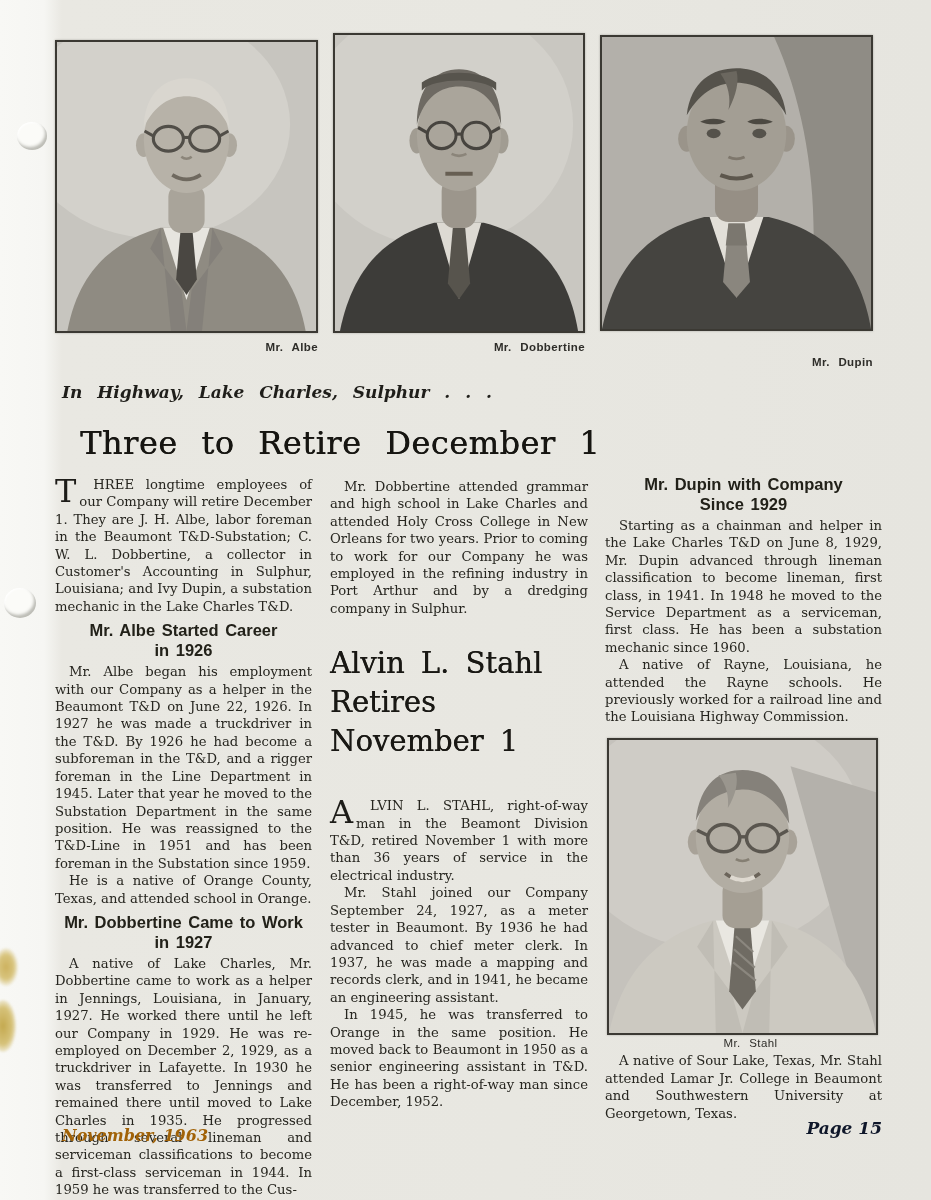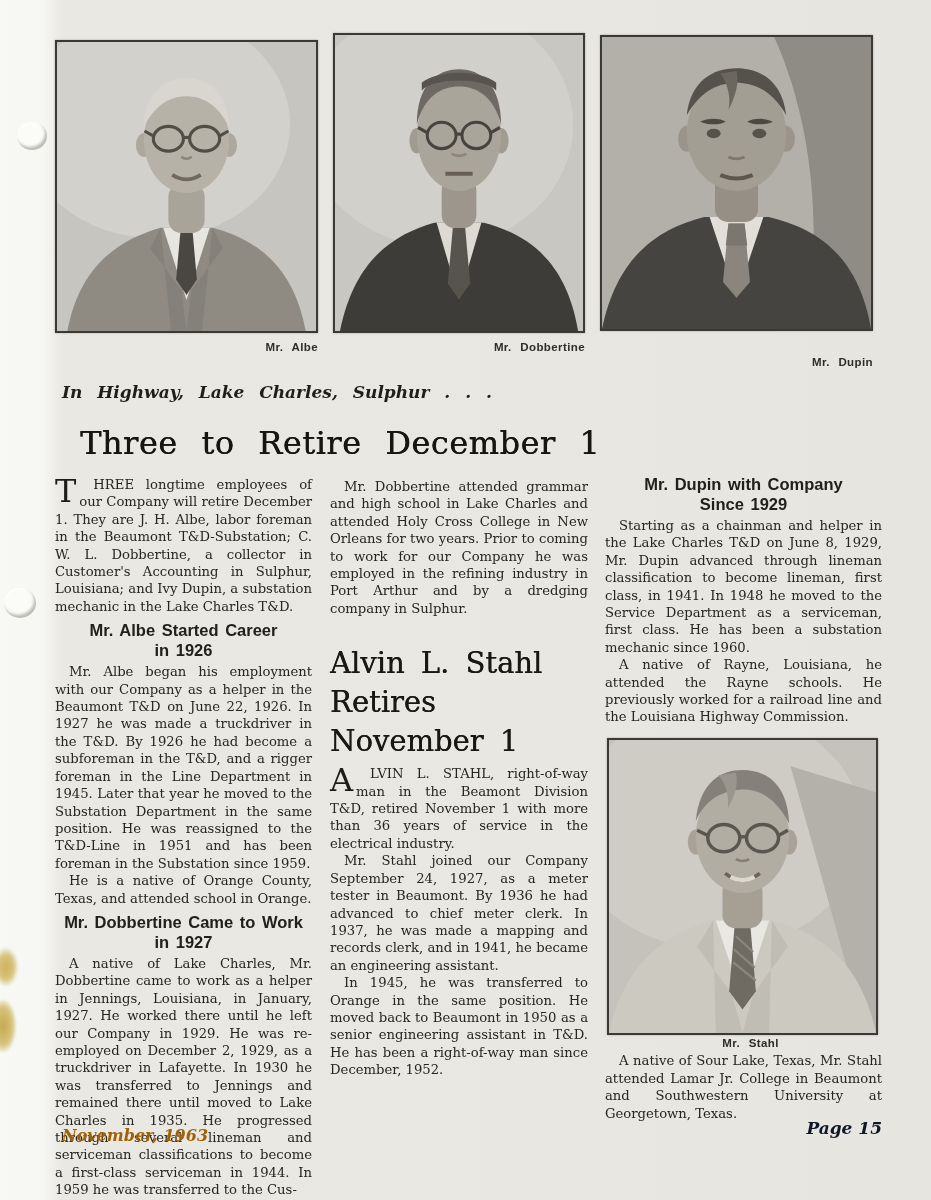--- a/index.html
+++ b/index.html
@@ -44,29 +44,29 @@
   #col3{left:605px;top:474px;width:277px;}
   .col p{margin:0;text-indent:14px;}
   .col p.flush{text-indent:0;}
   .col p.sp{margin-top:0;}
   .dropcap{float:left;font-size:32px;line-height:27px;padding:2px 3px 0 0;
            font-weight:normal;color:#1d1c18;text-indent:0;}
   .drop{text-indent:0;}
   .subhead{margin:5px 0 3px 0;text-align:center;
            font-family:"Liberation Sans",sans-serif;font-weight:bold;
            font-size:16.5px;line-height:20px;color:#222119;word-spacing:2px;}
-  .stahl-head{margin:27px 0 4px 0;font-size:29px;line-height:39px;
+  .stahl-head{margin:27px 0 36px 0;font-size:29px;line-height:39px;
               font-weight:normal;color:#191814;text-shadow:.3px 0 0 #191814;
               word-spacing:7px;text-align:left;}
   .inline-photo{position:relative;margin:12px 0 0 2px;width:271px;height:297px;
                 border:2px solid #3b3933;box-sizing:border-box;background:#c6c4be;
                 box-shadow:0 0 2px rgba(60,60,50,.35);}
   .inline-photo svg{display:block;width:100%;height:100%;}
   .inline-caption{text-align:center;margin-top:8px;text-indent:0;
-                  font-family:"Liberation Sans",sans-serif;font-weight:bold;
+                  font-family:"Liberation Sans",sans-serif;font-weight:normal;
                   font-size:11.5px;letter-spacing:.4px;word-spacing:5px;color:#2e2d29;}
   .after-photo{margin-top:20px;}
 
   
   .footer-left{position:absolute;left:62px;top:1126px;
                font-style:italic;font-weight:bold;font-size:16px;color:#a16207;text-align:right;}
   .footer-right{position:absolute;right:49px;top:1118px;
                 font-style:italic;font-weight:bold;font-size:17px;color:#0f172a;}
 </style>
 </head>

